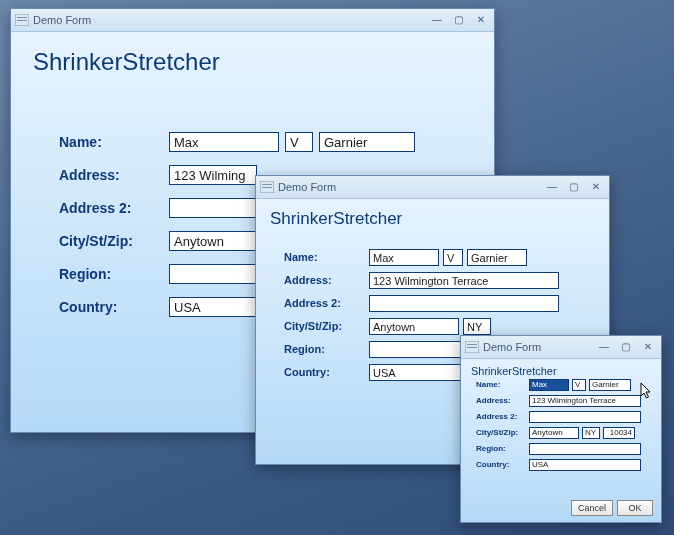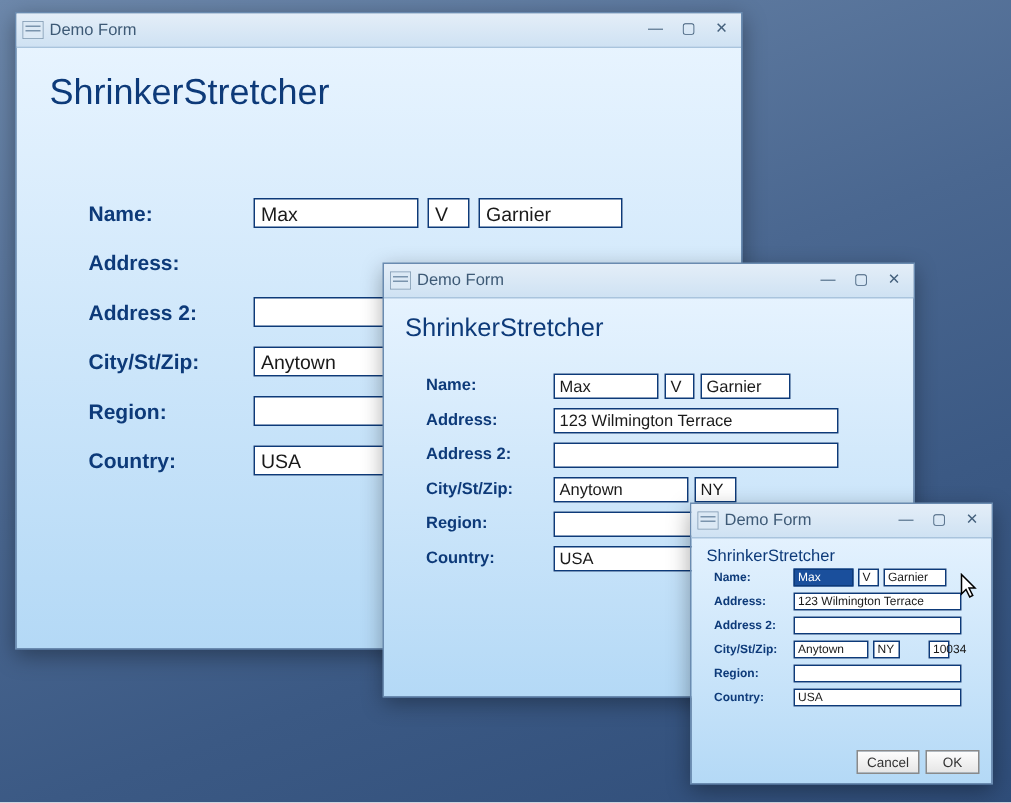--- a/index.html
+++ b/index.html
@@ -127,21 +127,21 @@
     padding: 0 2px;
     box-sizing: border-box;
   }
   .w-small .sel { background:#1a4f9c; color:#fff; }
   .w-small .f-first { width: 40px; }
   .w-small .f-mi    { width: 14px; margin-left: 3px; }
   .w-small .f-last  { width: 42px; margin-left: 3px; }
   .w-small .f-wide  { width: 112px; }
   .w-small .f-city  { width: 50px; }
   .w-small .f-st    { width: 18px; margin-left: 3px; }
-  .w-small .f-zip   { width: 14px; margin-left: 19px; text-align: right; }
+  .w-small .f-zip   { width: 32px; margin-left: 3px; text-align: right; }
   .w-small .btnbar { position: absolute; right: 8px; bottom: 6px; display:flex; gap:4px; }
   .w-small .btn { font-size: 9px; height: 16px; line-height: 14px; min-width: 36px; }
 
   .cursor {
     position: absolute;
     left: 640px;
     top: 382px;
     width: 14px;
     height: 18px;
     pointer-events: none;
@@ -173,20 +173,21 @@
 
     <div class="form-area">
       <div class="row">
         <div class="lbl">Name:</div>
         <div class="field f-first">Max</div>
         <div class="field f-mi">V</div>
         <div class="field f-last">Garnier</div>
       </div>
       <div class="row">
         <div class="lbl">Address:</div>
+        <div class="field f-wide">123 Wilming</div>
       </div>
       <div class="row">
         <div class="lbl">Address 2:</div>
         <div class="field f-wide"></div>
       </div>
       <div class="row">
         <div class="lbl">City/St/Zip:</div>
         <div class="field f-long">Anytown</div>
       </div>
       <div class="row">

